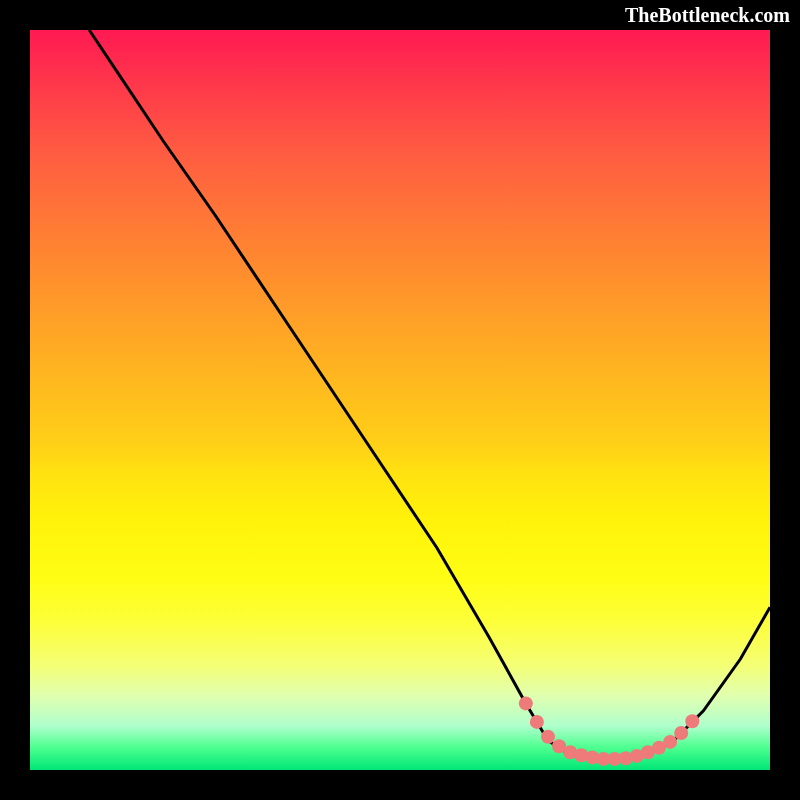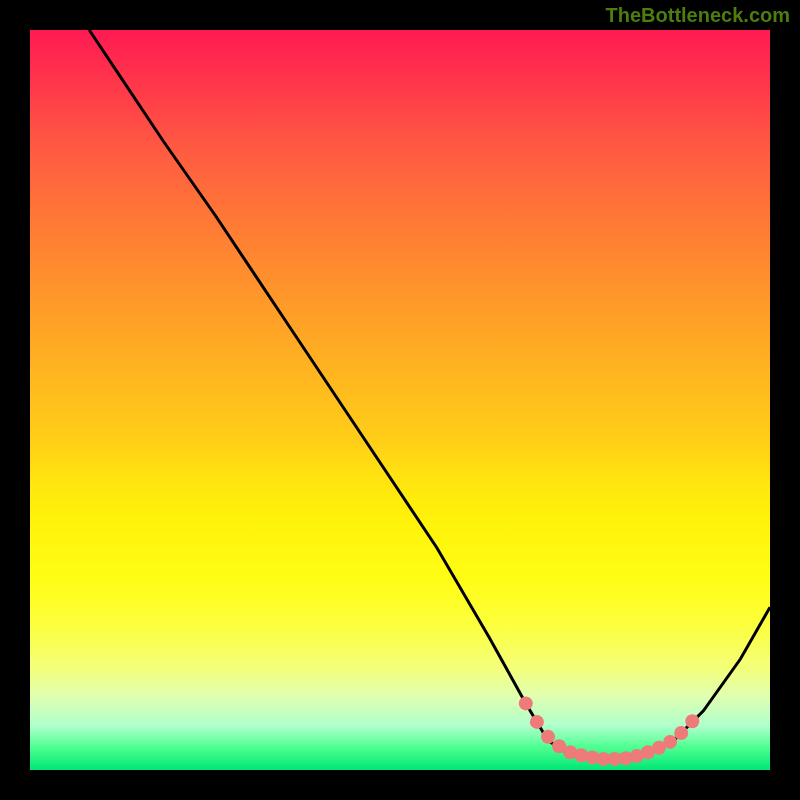--- a/index.html
+++ b/index.html
@@ -8,24 +8,25 @@
     background: #000;
     width: 800px;
     height: 800px;
     position: relative;
     font-family: Arial, sans-serif;
   }
   .watermark {
     position: absolute;
     top: 4px;
     right: 10px;
-    color: #4d7c0f;
+    color: #ffffff;
     font-size: 20px;
     font-weight: bold;
     z-index: 10;
+    font-family: Liberation Serif, serif;
   }
   .plot-area {
     position: absolute;
     left: 30px;
     top: 30px;
     width: 740px;
     height: 740px;
     background: linear-gradient(to bottom,
       #ff1a52 0%,
       #ff3a4a 8%,

